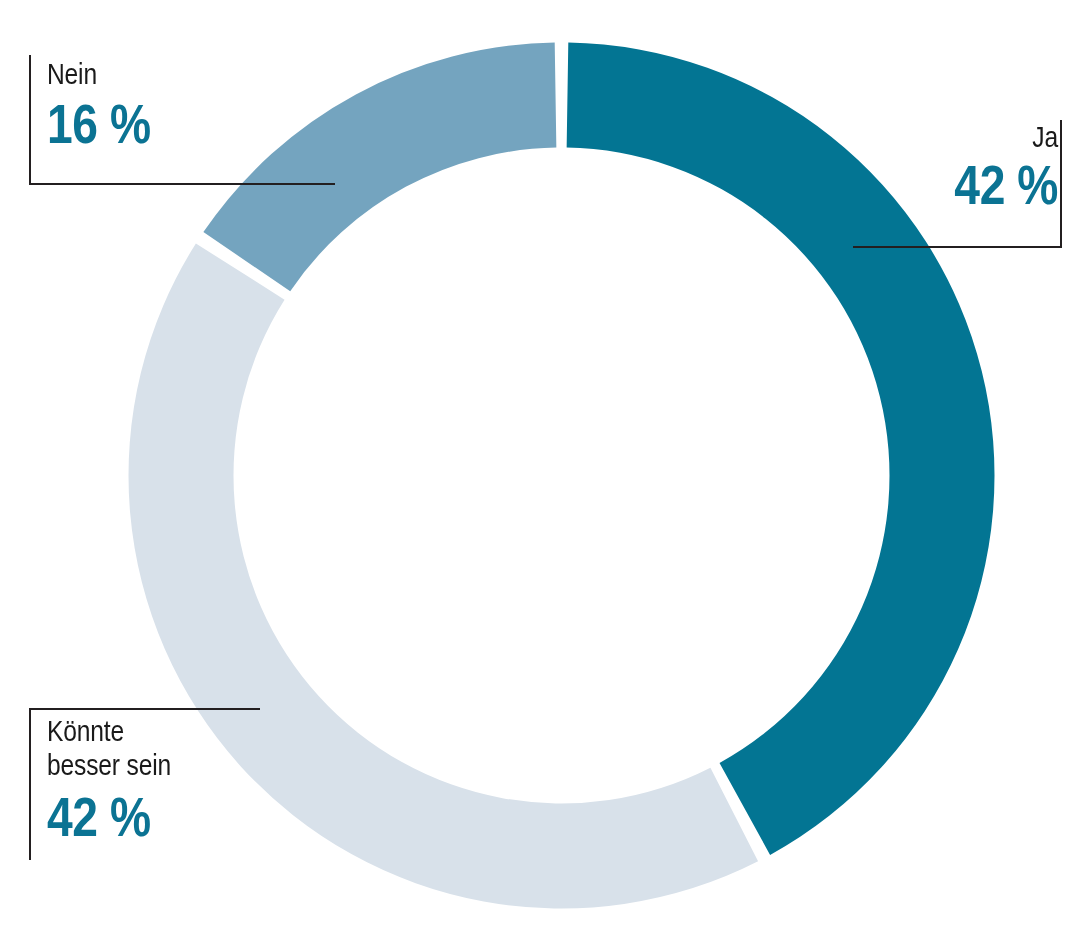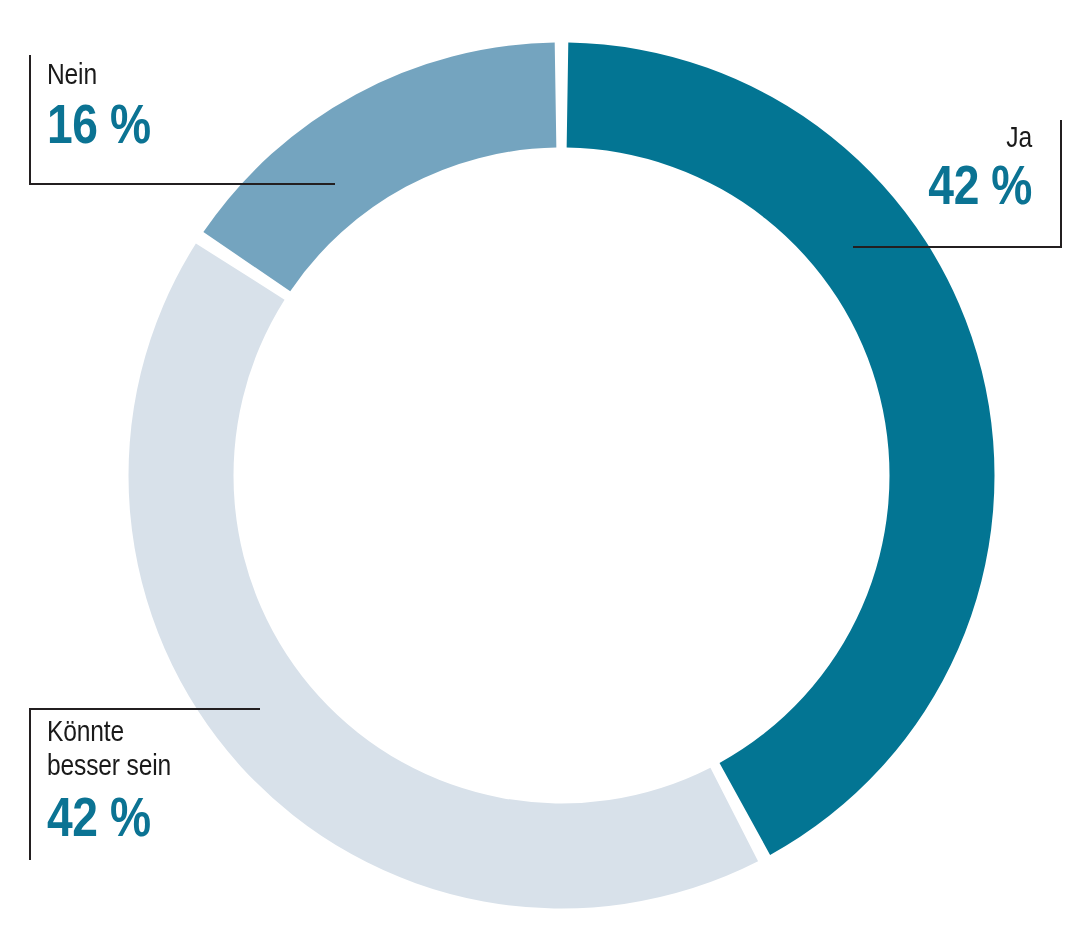--- a/index.html
+++ b/index.html
@@ -86,21 +86,21 @@
   #callout-ja {
     left: 845px;
     top: 120px;
     width: 209px;
     height: 128px;
     border-right: 2.5px solid #231f20;
     border-bottom: 2.5px solid #231f20;
     text-align: right;
   }
   #callout-ja .callout-inner {
-    padding-right: 28px;
+    padding-right: 2px;
     padding-top: 0px;
   }
   #callout-ja .callout-title {
     transform-origin: right top;
   }
   #callout-ja .callout-value {
     transform-origin: right top;
     margin-top: 4px;
   }
 

